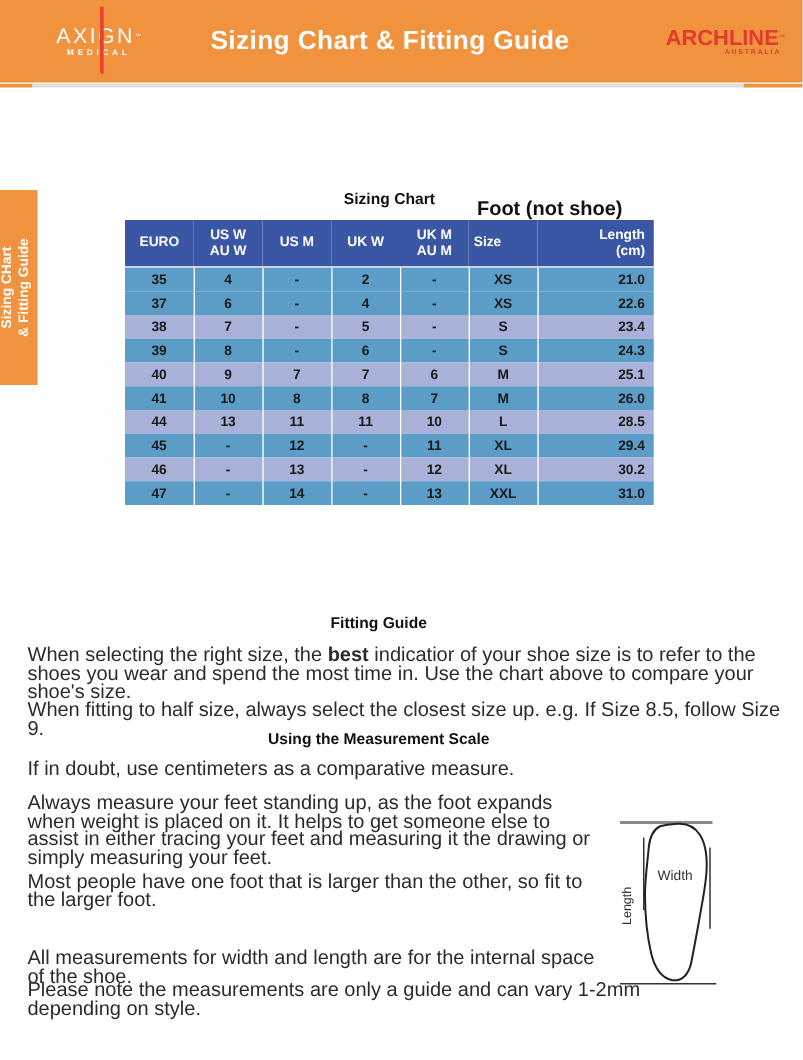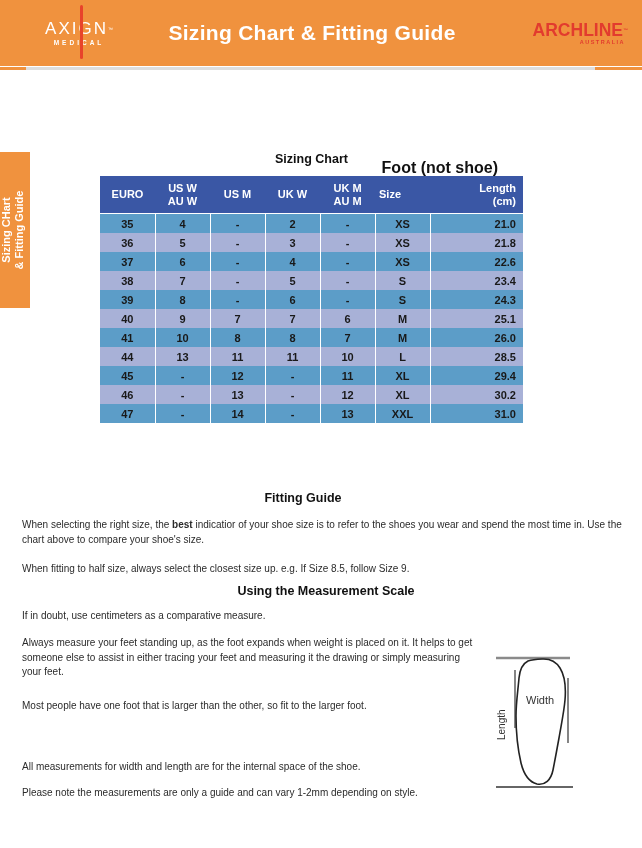--- a/index.html
+++ b/index.html
@@ -40,22 +40,22 @@
   table.sizing th.align-left{text-align:left;padding-left:4px;}
   table.sizing th.align-right{text-align:right;padding-right:7px;}
   table.sizing td{height:19px;text-align:center;color:#191919;border-left:1.5px solid #fff;padding:0;}
   table.sizing td:first-child{border-left:none;}
   table.sizing td.col-len{text-align:right;padding-right:7px;}
   tr.row-blue{background:#5C9DC8;}
   tr.row-light{background:#A8B1D7;}
   
   .h-center{position:absolute;left:0;width:606px;text-align:center;font-weight:bold;font-size:12.5px;color:#111;}
   .h-fitting{top:491px;}
-  .h-measure{top:584px;padding-left:23px;}
-  .para{position:absolute;left:22px;font-size:10px;color:#2b2b2b;line-height:14.5px;}
+  .h-measure{top:584px;}
+  .para{position:absolute;left:22px;font-size:16px;color:#2b2b2b;line-height:14.5px;}
   .p1{top:518px;width:604px;}
   .p2{top:562px;width:604px;}
   .p3{top:609px;width:604px;}
   .p4{top:636px;width:458px;}
   .p5{top:699px;width:470px;}
   .p6{top:760px;width:470px;}
   .p7{top:786px;width:560px;}
   .bold{font-weight:bold;}
   
   .foot-diagram{position:absolute;left:488px;top:648px;}
@@ -134,29 +134,20 @@
   <tbody id="sizing-body">
       <tr class="row-blue">
         <td>35</td>
         <td>4</td>
         <td>-</td>
         <td>2</td>
         <td>-</td>
         <td>XS</td>
         <td class="col-len">21.0</td>
       </tr>
-      <tr class="row-light">
-        <td>36</td>
-        <td>5</td>
-        <td>-</td>
-        <td>3</td>
-        <td>-</td>
-        <td>XS</td>
-        <td class="col-len">21.8</td>
-      </tr>
       <tr class="row-blue">
         <td>37</td>
         <td>6</td>
         <td>-</td>
         <td>4</td>
         <td>-</td>
         <td>XS</td>
         <td class="col-len">22.6</td>
       </tr>
       <tr class="row-light">

